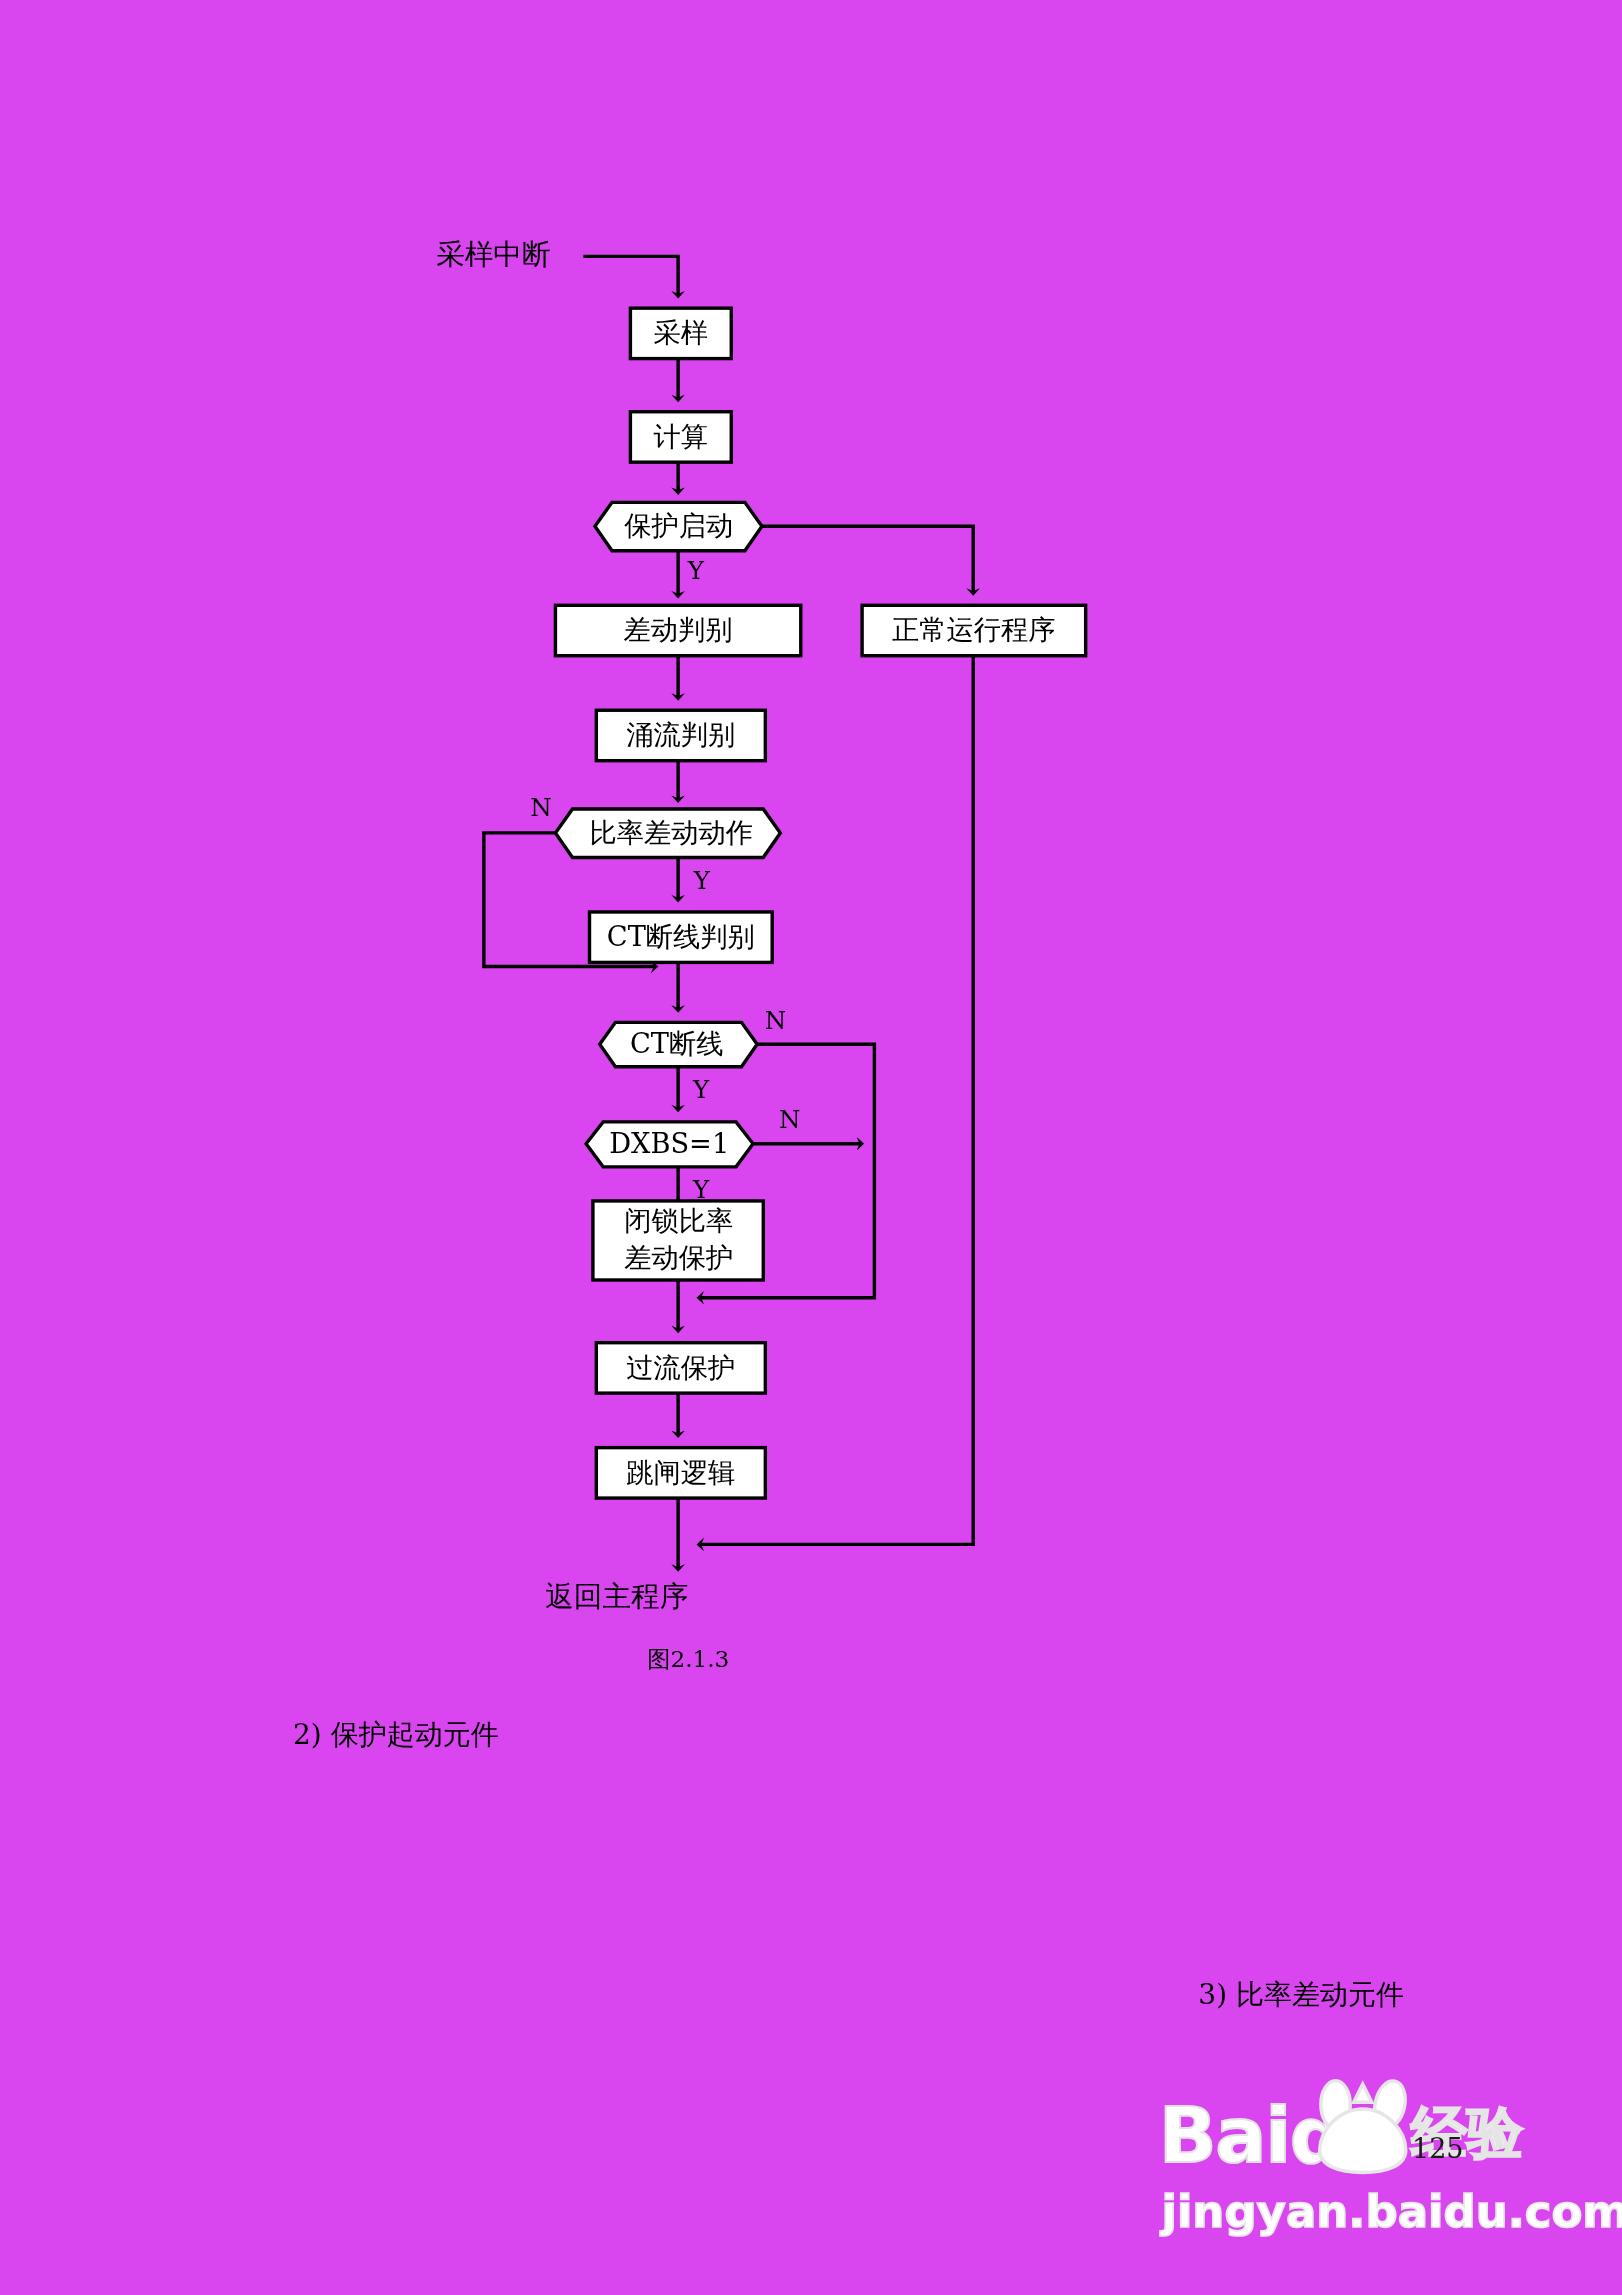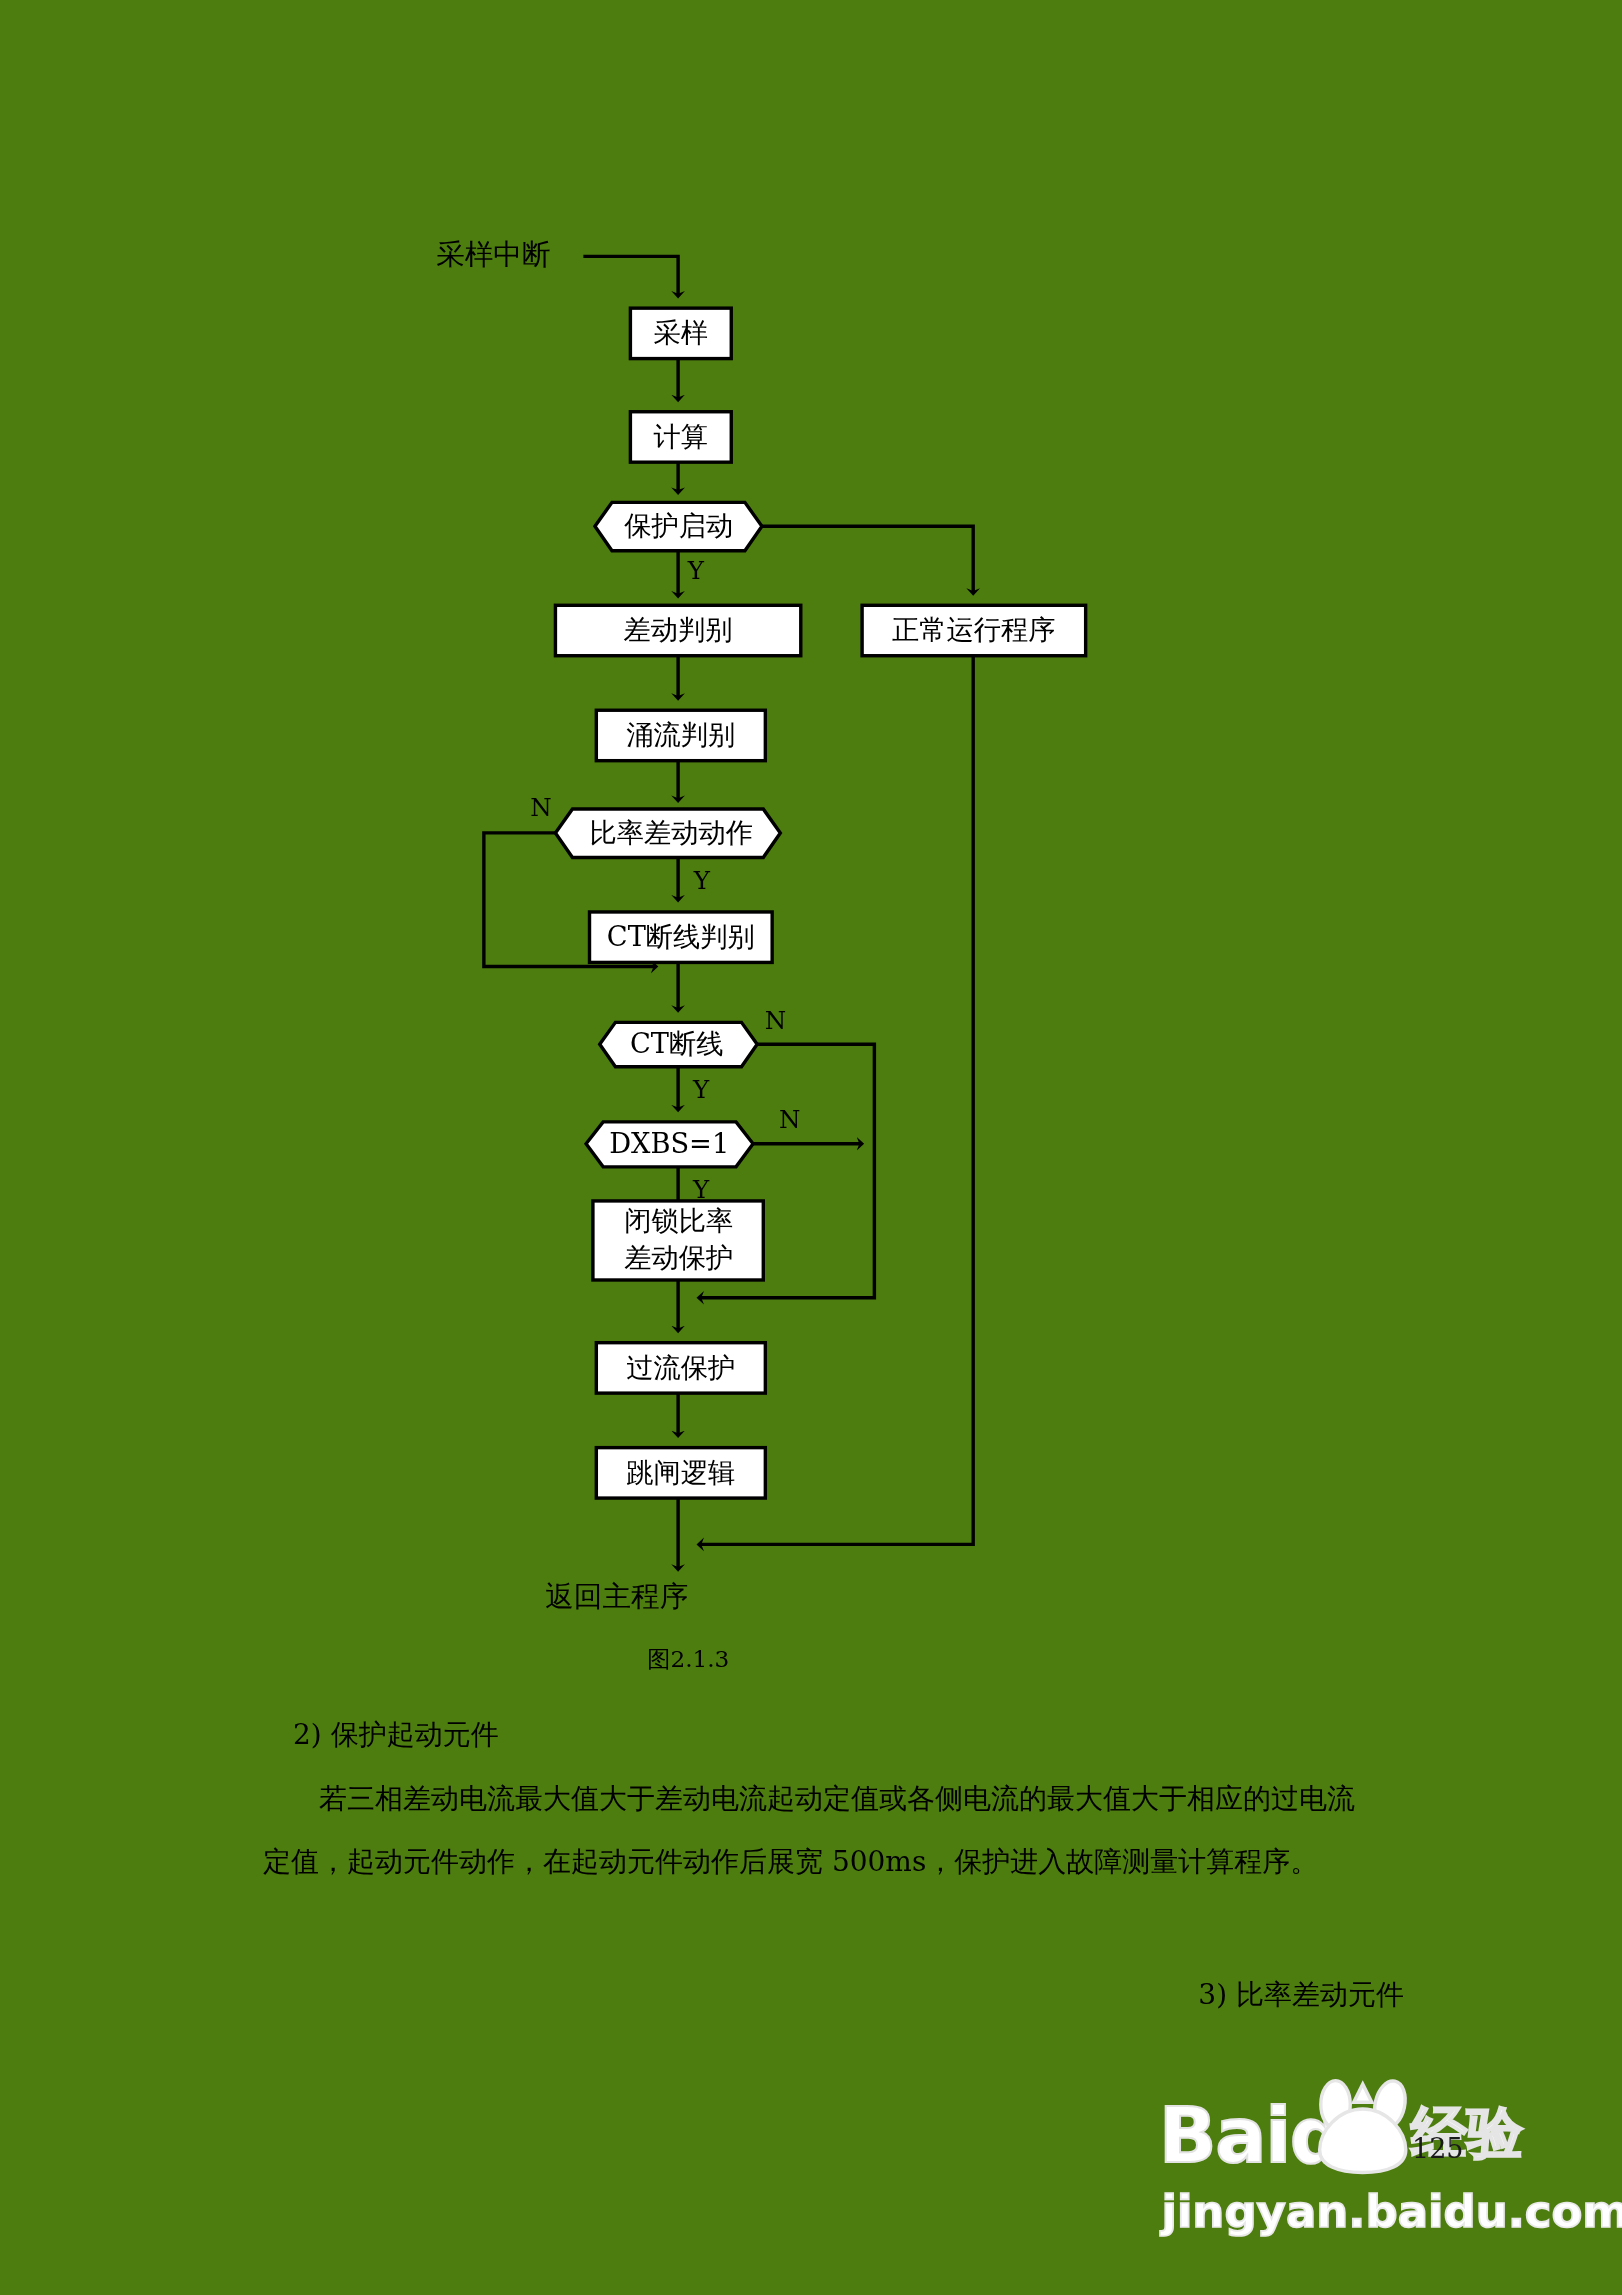--- a/index.html
+++ b/index.html
@@ -3,21 +3,21 @@
 <meta charset="utf-8">
 <style>
   html, body { margin:0; padding:0; background:#ffffff; }
   body {
     width:1622px; height:2295px;
     position:relative;
     font-family:"DejaVu Sans","Liberation Sans",sans-serif;
     color:#000;
     overflow:hidden;
   }
-  .page { position:absolute; inset:0; background:#4d7c0f; }
+  .page { position:absolute; inset:0; background:#d946ef; }
 
   
   #flow-svg { position:absolute; left:0; top:0; width:1622px; height:1704px; }
   .node-box   { fill:#ffffff; stroke:#000000; stroke-width:5; }
   .node-hex   { fill:#ffffff; stroke:#000000; stroke-width:5; }
   .edge       { stroke:#000000; stroke-width:5; fill:none; }
   .node-label {
     font-family:"DejaVu Serif","Liberation Serif",serif;
     font-size:40px; fill:#000; text-anchor:middle;
     dominant-baseline:middle;
@@ -194,21 +194,20 @@
 
     <path class="edge" d="M995,2198 L995,2300" marker-end="url(#arrow-down)"></path>
 
     <text class="free-label" x="800" y="2345" text-anchor="start">返回主程序</text>
 
     <text class="fig-caption" x="1010" y="2437">图2.1.3</text>
   </svg>
 
   <div class="body-text t1 list-head">2)  保护起动元件</div>
 
-  <div class="body-text t2 para">若三相差动电流最大值大于差动电流起动定值或各侧电流的最大值大于相应的过电流定值，起动元件动作，在起动元件动作后展宽 500ms，保护进入故障测量计算程序。</div>
 
   <div class="body-text t3 list-head">3)  比率差动元件</div>
 
   <div id="watermark">
     <div class="wm-line1">Baidu</div>
     <svg class="wm-paw" viewBox="0 0 100 90">
       <ellipse cx="24" cy="26" rx="13" ry="21" fill="#ffffff" stroke="#e6e6e6" stroke-width="3"></ellipse>
       <ellipse cx="72" cy="26" rx="13" ry="21" fill="#ffffff" stroke="#e6e6e6" stroke-width="3" transform="rotate(12 72 26)"></ellipse>
       <path d="M48,8 L56,24 L40,24 Z" fill="#ffffff" stroke="#e6e6e6" stroke-width="3"></path>
       <path d="M48,30 C70,30 86,50 86,66 C86,80 70,86 48,86 C26,86 10,80 10,66 C10,50 26,30 48,30 Z" fill="#ffffff" stroke="#e6e6e6" stroke-width="3"></path>

